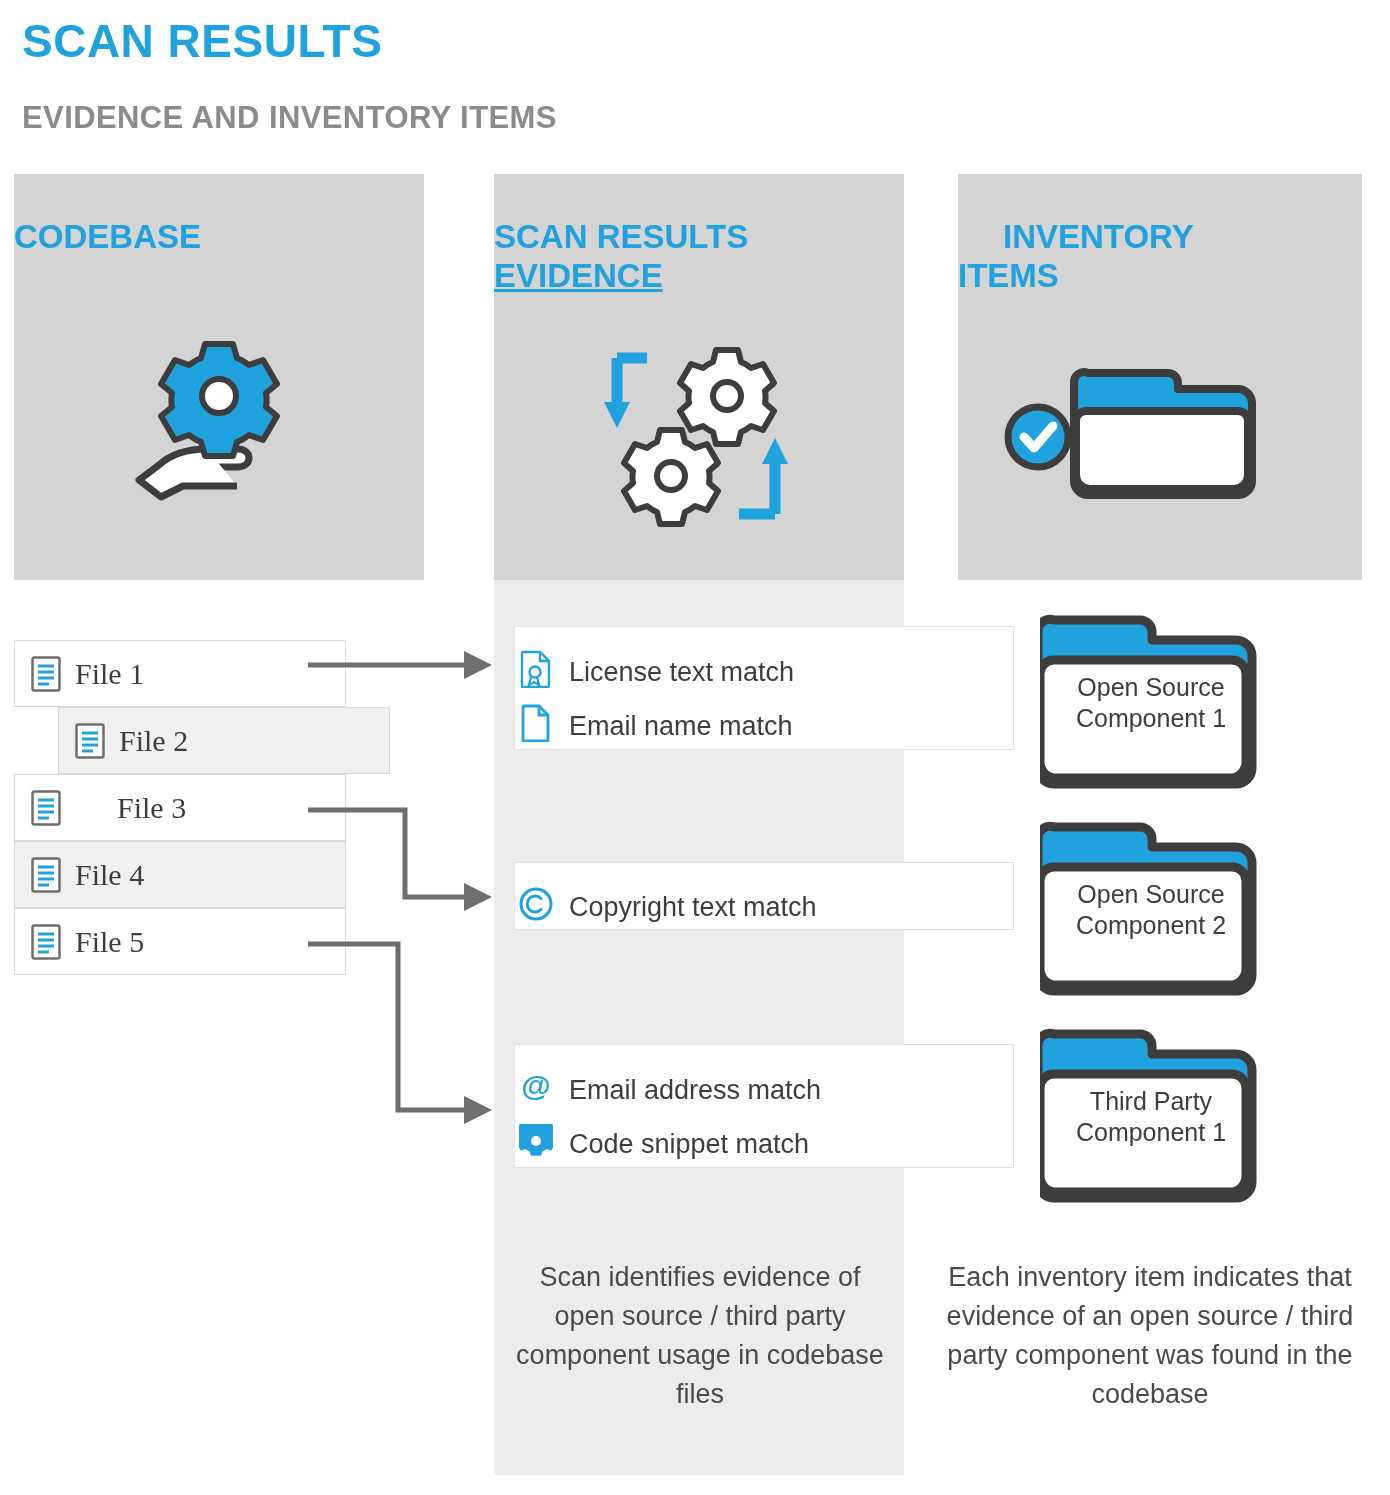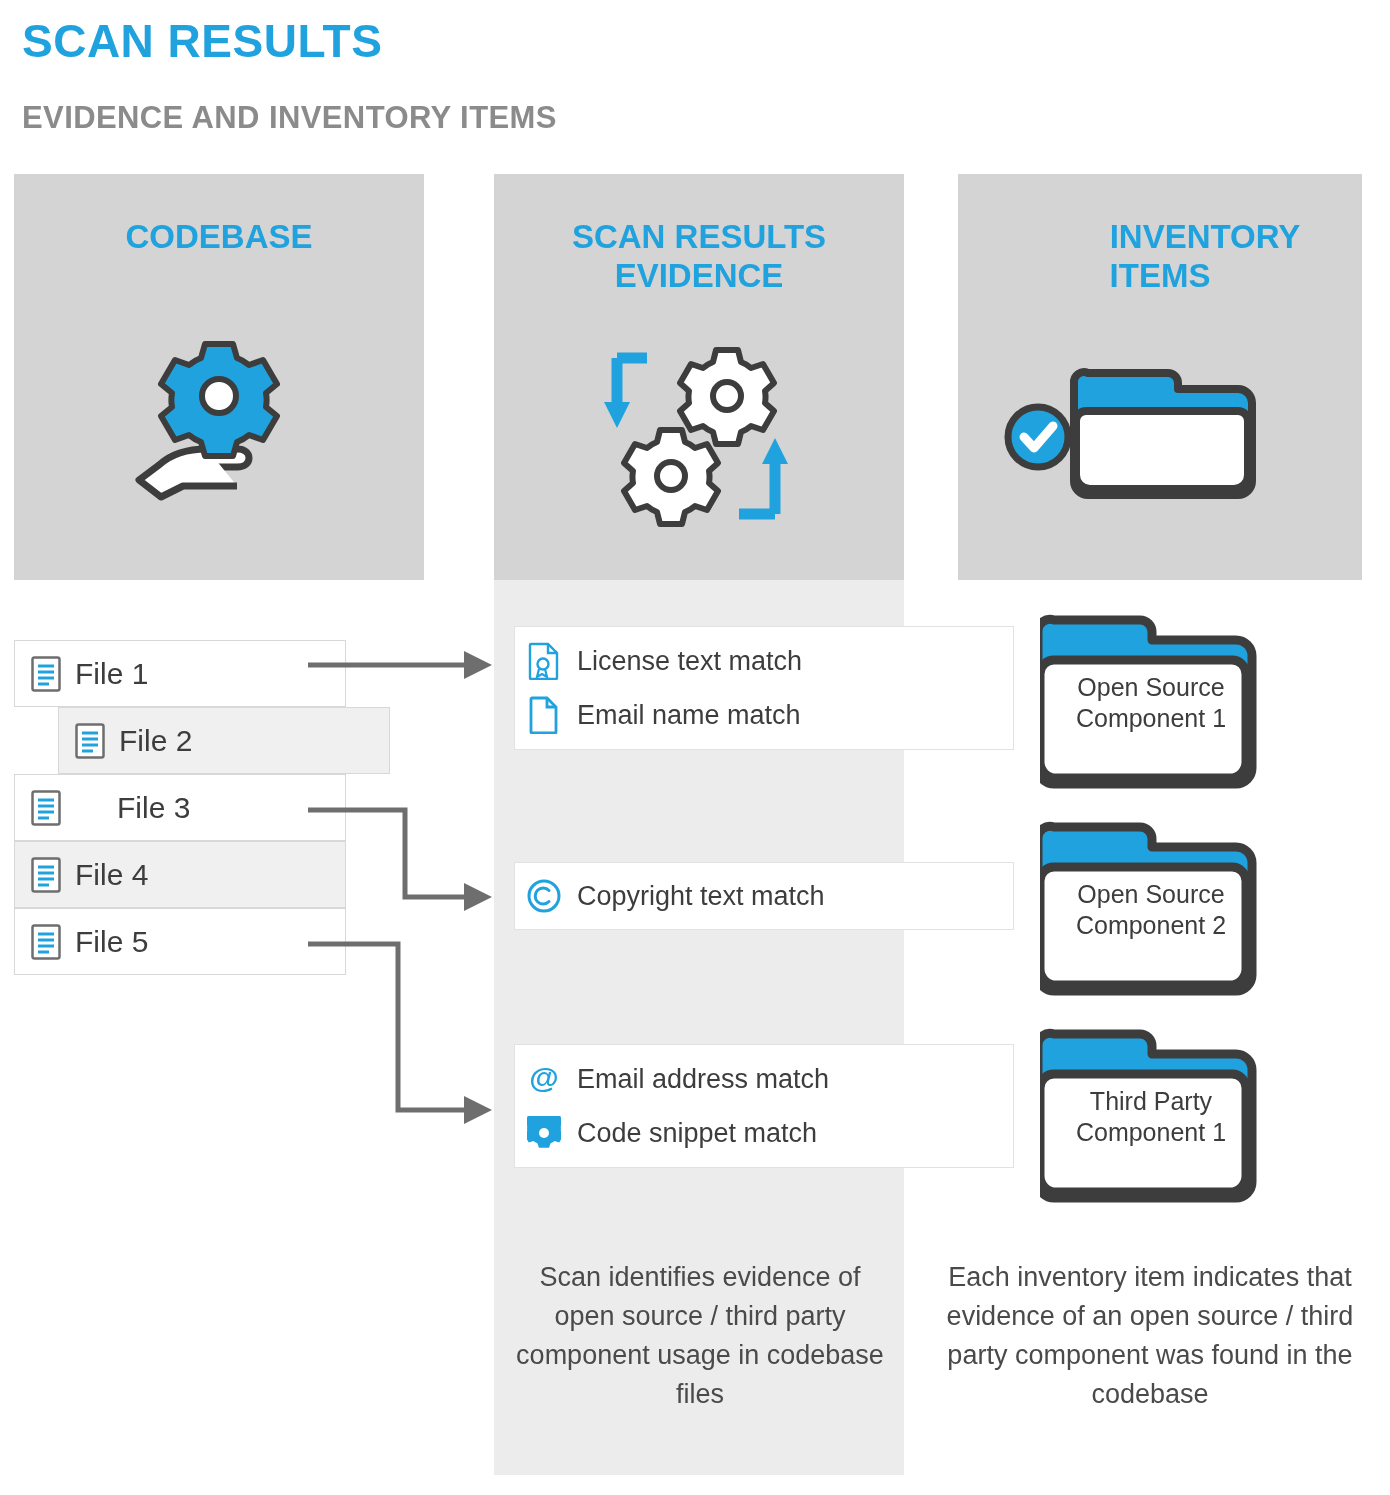--- a/index.html
+++ b/index.html
@@ -37,21 +37,21 @@
   }
 
   
   .panel {
     position: absolute;
     background: #d4d4d4;
   }
   .panel-title {
     position: absolute;
     width: 100%;
-    text-align: center;
+    text-align: left;
     font-size: 33px;
     font-weight: bold;
     color: #1fa2dd;
     line-height: 1.18;
   }
 
   
   .mid-bg {
     position: absolute;
     left: 494px;
@@ -71,20 +71,21 @@
     box-sizing: border-box;
     display: flex;
     align-items: center;
   }
   .file-row.alt { background: #f0f0f0; }
   .file-row.white { background: #ffffff; }
   .file-label {
     font-size: 30px;
     color: #3d3d3d;
     margin-left: 14px;
+    font-family: Liberation Serif, serif;
   }
   .file-icon {
     margin-left: 16px;
     width: 30px;
     height: 36px;
     flex: none;
   }
 
   
   .evidence-box {
@@ -93,23 +94,23 @@
     width: 500px;
     background: #ffffff;
     border: 1px solid #e2e2e2;
     box-sizing: border-box;
     display: flex;
     flex-direction: column;
     justify-content: center;
   }
   .evidence-line {
     display: flex;
-    align-items: center;
+    align-items: flex-end;
     height: 54px;
-    padding-left: 12px;
+    padding-left: 4px;
   }
   .evidence-text {
     font-size: 27px;
     color: #3d3d3d;
     margin-left: 16px;
   }
   .ev-icon {
     width: 34px;
     height: 38px;
     flex: none;
@@ -175,21 +176,21 @@
       <g transform="translate(100,62)">
         <path d="M-14,-52 h28 l4,14 a40,40 0 0 1 12,7 l14,-5 14,24 -11,9 a40,40 0 0 1 0,14 l11,9 -14,24 -14,-5 a40,40 0 0 1 -12,7 l-4,14 h-28 l-4,-14 a40,40 0 0 1 -12,-7 l-14,5 -14,-24 11,-9 a40,40 0 0 1 0,-14 l-11,-9 14,-24 14,5 a40,40 0 0 1 12,-7 z" fill="#1fa2dd" stroke="#3d3d3d" stroke-width="6" stroke-linejoin="round"></path>
         <circle cx="0" cy="0" r="17" fill="#ffffff" stroke="#3d3d3d" stroke-width="6"></circle>
       </g>
     </svg>
   </div>
 </div>
 
 <div class="panel" style="left:494px; top:174px; width:410px; height:406px;">
   <div class="panel-title" style="top:44px;">SCAN RESULTS</div>
-  <div class="panel-title" style="top:83px;">EVIDENCE</div>
+  <div class="panel-title" style="top:83px;text-decoration:underline;">EVIDENCE</div>
   <div style="position:absolute; left:105px; top:170px;">
     <svg width="210" height="190" viewBox="0 0 210 190">
 
       <g transform="translate(128,52)">
         <path d="M-11,-46 h22 l3,12 a34,34 0 0 1 10,6 l12,-4 11,19 -9,8 a34,34 0 0 1 0,12 l9,8 -11,19 -12,-4 a34,34 0 0 1 -10,6 l-3,12 h-22 l-3,-12 a34,34 0 0 1 -10,-6 l-12,4 -11,-19 9,-8 a34,34 0 0 1 0,-12 l-9,-8 11,-19 12,4 a34,34 0 0 1 10,-6 z" fill="#ffffff" stroke="#3d3d3d" stroke-width="6" stroke-linejoin="round"></path>
         <circle cx="0" cy="0" r="14" fill="#ffffff" stroke="#3d3d3d" stroke-width="6"></circle>
       </g>
 
       <g transform="translate(72,132)">
         <path d="M-11,-46 h22 l3,12 a34,34 0 0 1 10,6 l12,-4 11,19 -9,8 a34,34 0 0 1 0,12 l9,8 -11,19 -12,-4 a34,34 0 0 1 -10,6 l-3,12 h-22 l-3,-12 a34,34 0 0 1 -10,-6 l-12,4 -11,-19 9,-8 a34,34 0 0 1 0,-12 l-9,-8 11,-19 12,4 a34,34 0 0 1 10,-6 z" fill="#ffffff" stroke="#3d3d3d" stroke-width="6" stroke-linejoin="round"></path>

